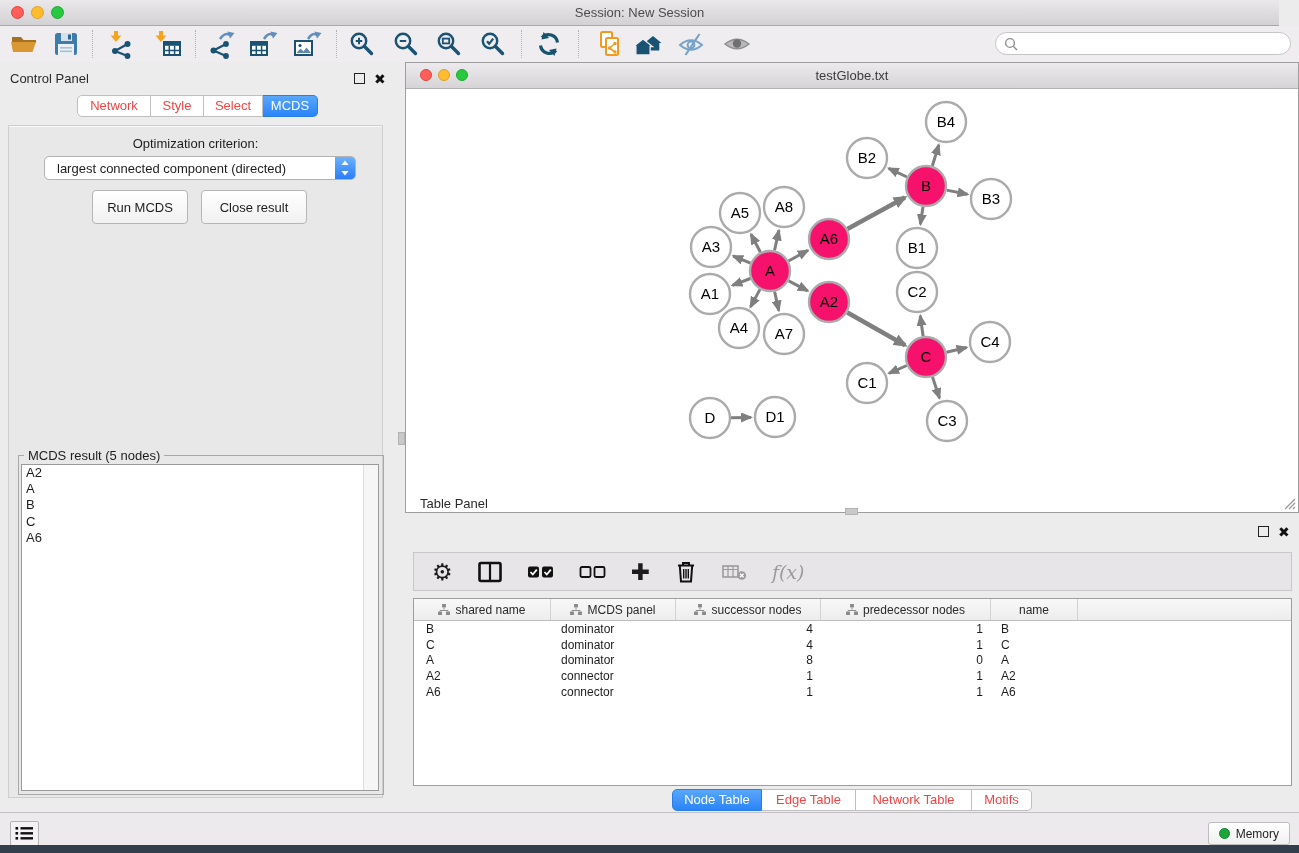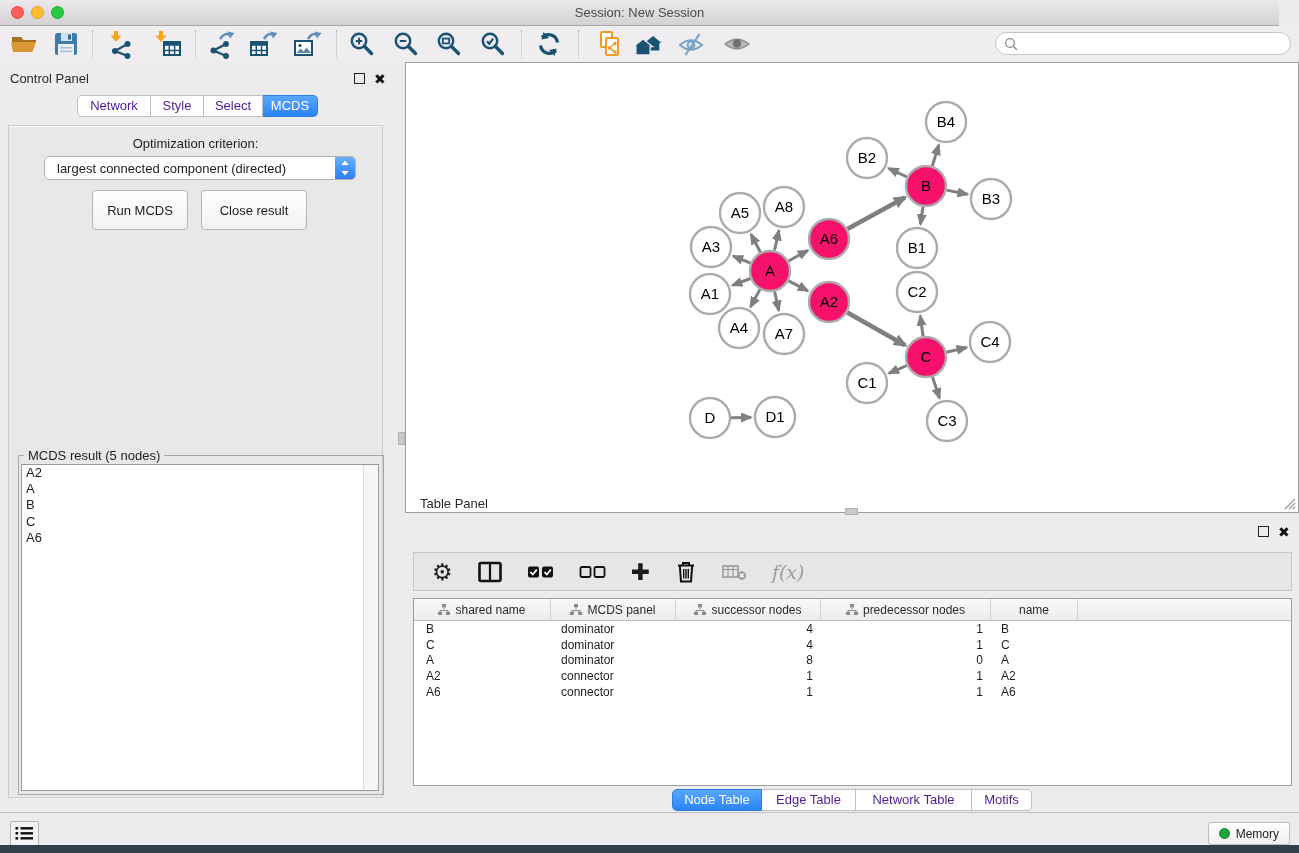--- a/index.html
+++ b/index.html
@@ -23,33 +23,33 @@
   #search-box{left:995px;top:6px;width:296px;height:23px;background:#fff;
     border:1px solid #c6c4c6;border-radius:12px;display:flex;align-items:center;padding-left:8px;box-sizing:border-box}
   #search-box input{border:none;outline:none;background:transparent;font-size:13px;width:250px;
     font-family:"Liberation Sans",sans-serif}
   
   #cp-title{left:10px;top:71px;font-size:13px;color:#2b2b2b}
   .float-btn{width:11px;height:11px;border:1.6px solid #222;box-sizing:border-box;background:transparent}
   .close-btn{font-size:14px;font-weight:bold;color:#111;line-height:14px;font-family:"DejaVu Sans",sans-serif}
   #cp-tabs{left:77px;top:95px;height:22px;display:flex}
   .seg{box-sizing:border-box;border:1px solid #bfbfbf;border-left:none;background:#fff;
-    font-size:13px;line-height:20px;text-align:center;color:#4c1d95}
+    font-size:13px;line-height:20px;text-align:center;color:#ef4444}
   .seg.first{border-left:1px solid #bfbfbf;border-radius:5px 0 0 5px}
   .seg.last{border-radius:0 5px 5px 0}
   .seg.active{background:linear-gradient(#59a7fd,#2a84f8);border-color:#2a7de2;color:#fff}
   #cp-content{left:8px;top:125px;width:375px;height:673px;background:#e9e8e9;
     border:1px solid #cfcdcf;box-sizing:border-box;box-shadow:inset 0 1px 0 #f9f9f9}
   #opt-label{left:8px;top:136px;width:375px;text-align:center;font-size:13px;color:#1d1d1d}
   #criterion{left:44px;top:156px;width:312px;height:24px;background:#fff;border:1px solid #b3b3b3;
     border-radius:5px;box-sizing:border-box;display:flex;align-items:center}
   #criterion .val{font-size:13px;padding-left:12px;flex:1;white-space:nowrap;overflow:hidden}
   #criterion .stepper{width:20px;height:22px;border-radius:0 4px 4px 0;
     background:linear-gradient(#6bb1fe,#2a7ef7);display:flex;align-items:center;justify-content:center}
-  .pushbtn{height:40px;background:linear-gradient(#ffffff,#f1f1f1);border:1px solid #b6b6b6;
+  .pushbtn{height:34px;background:linear-gradient(#ffffff,#f1f1f1);border:1px solid #b6b6b6;
     border-radius:4px;font-size:13px;display:flex;align-items:center;justify-content:center;
     box-sizing:border-box;color:#1d1d1d}
   #run-btn{left:92px;top:190px;width:96px}
   #closepanel-btn{left:201px;top:190px;width:106px}
   #result-box{left:18px;top:455px;width:364px;height:338px;border:1px solid #a8a8a8}
   #result-legend{left:24px;top:448px;background:#e9e8e9;padding:0 4px;font-size:13px;color:#1d1d1d}
   #result-list{left:21px;top:464px;width:358px;height:327px;background:#fff;border:1px solid #9a9a9a;
     box-sizing:border-box;overflow:hidden}
   #result-scroll{right:0;top:0;bottom:0;width:14px;background:#f6f6f6;border-left:1px solid #ddd}
   .result-item{font-size:13px;line-height:16.2px;padding-left:4px}
@@ -279,20 +279,26 @@
       <div class="result-item">A2</div>
       <div class="result-item">A</div>
       <div class="result-item">B</div>
       <div class="result-item">C</div>
       <div class="result-item">A6</div>
     </div>
   <div id="result-scroll" class="abs"></div>
 </div>
 
 <div id="net-win" class="abs">
+  <div id="nw-titlebar" class="abs">
+    <div class="tl red abs" style="left:14px;top:6px;width:12px;height:12px"></div>
+    <div class="tl yel abs" style="left:32px;top:6px;width:12px;height:12px"></div>
+    <div class="tl grn abs" style="left:50px;top:6px;width:12px;height:12px"></div>
+    <div id="nw-title" class="abs">testGlobe.txt</div>
+  </div>
   <svg id="graph-svg" class="abs" width="890" height="421" viewBox="0 0 890 421">
     <defs>
       <marker id="arrA" viewBox="0 0 12 10" refX="10" refY="5" markerWidth="12" markerHeight="10" orient="auto" markerUnits="userSpaceOnUse">
           <path d="M0 0 L12 5 L0 10 Z" fill="#7f7f7f"></path>
         </marker>
       <marker id="arrB" viewBox="0 0 14 12" refX="11" refY="6" markerWidth="14" markerHeight="12" orient="auto" markerUnits="userSpaceOnUse">
           <path d="M0 0 L14 6 L0 12 Z" fill="#7f7f7f"></path>
         </marker>
     </defs>
   <line x1="354.4" y1="163.3" x2="345.0" y2="145.3" stroke="#7F7F7F" stroke-width="3" marker-end="url(#arrA)"></line>

